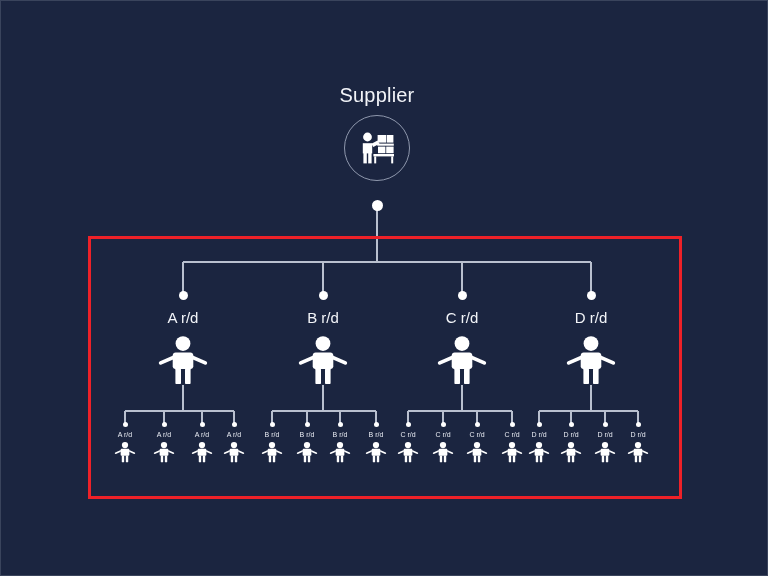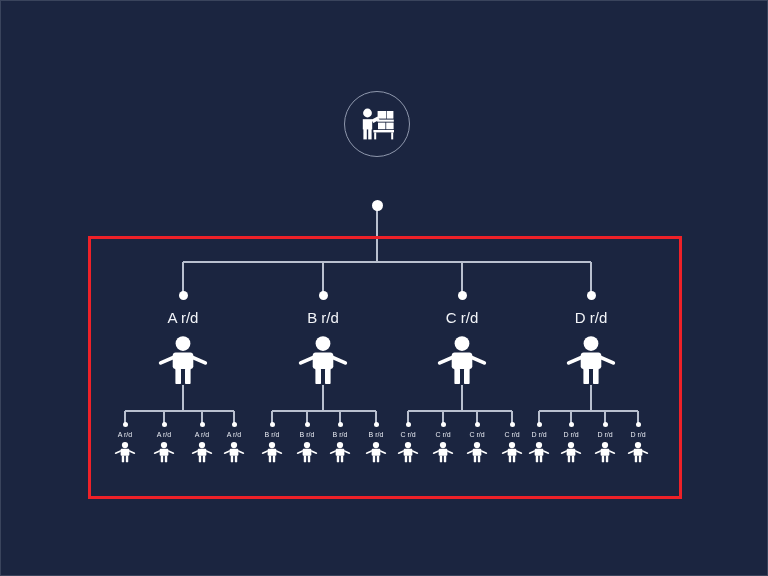--- a/index.html
+++ b/index.html
@@ -165,20 +165,21 @@
         <line x1="538" y1="410" x2="538" y2="423"></line>
         <line x1="570" y1="410" x2="570" y2="423"></line>
         <line x1="604" y1="410" x2="604" y2="423"></line>
         <line x1="637" y1="410" x2="637" y2="423"></line>
       </g>
   </svg>
 
   <div class="red-box"></div>
 
   <div class="root-node">
+    <div class="root-title">Supplier</div>
     <div class="root-circle">
       <span>
         <svg width="38" height="36" viewBox="0 0 38 36" fill="#ffffff">
 
           <circle cx="9.5" cy="7" r="4.4"></circle>
 
           <path d="M4.8 13.2h9.4v10.2H4.8z"></path>
 
           <rect x="5.4" y="23" width="3.4" height="10.4"></rect>
           <rect x="10.2" y="23" width="3.4" height="10.4"></rect>

